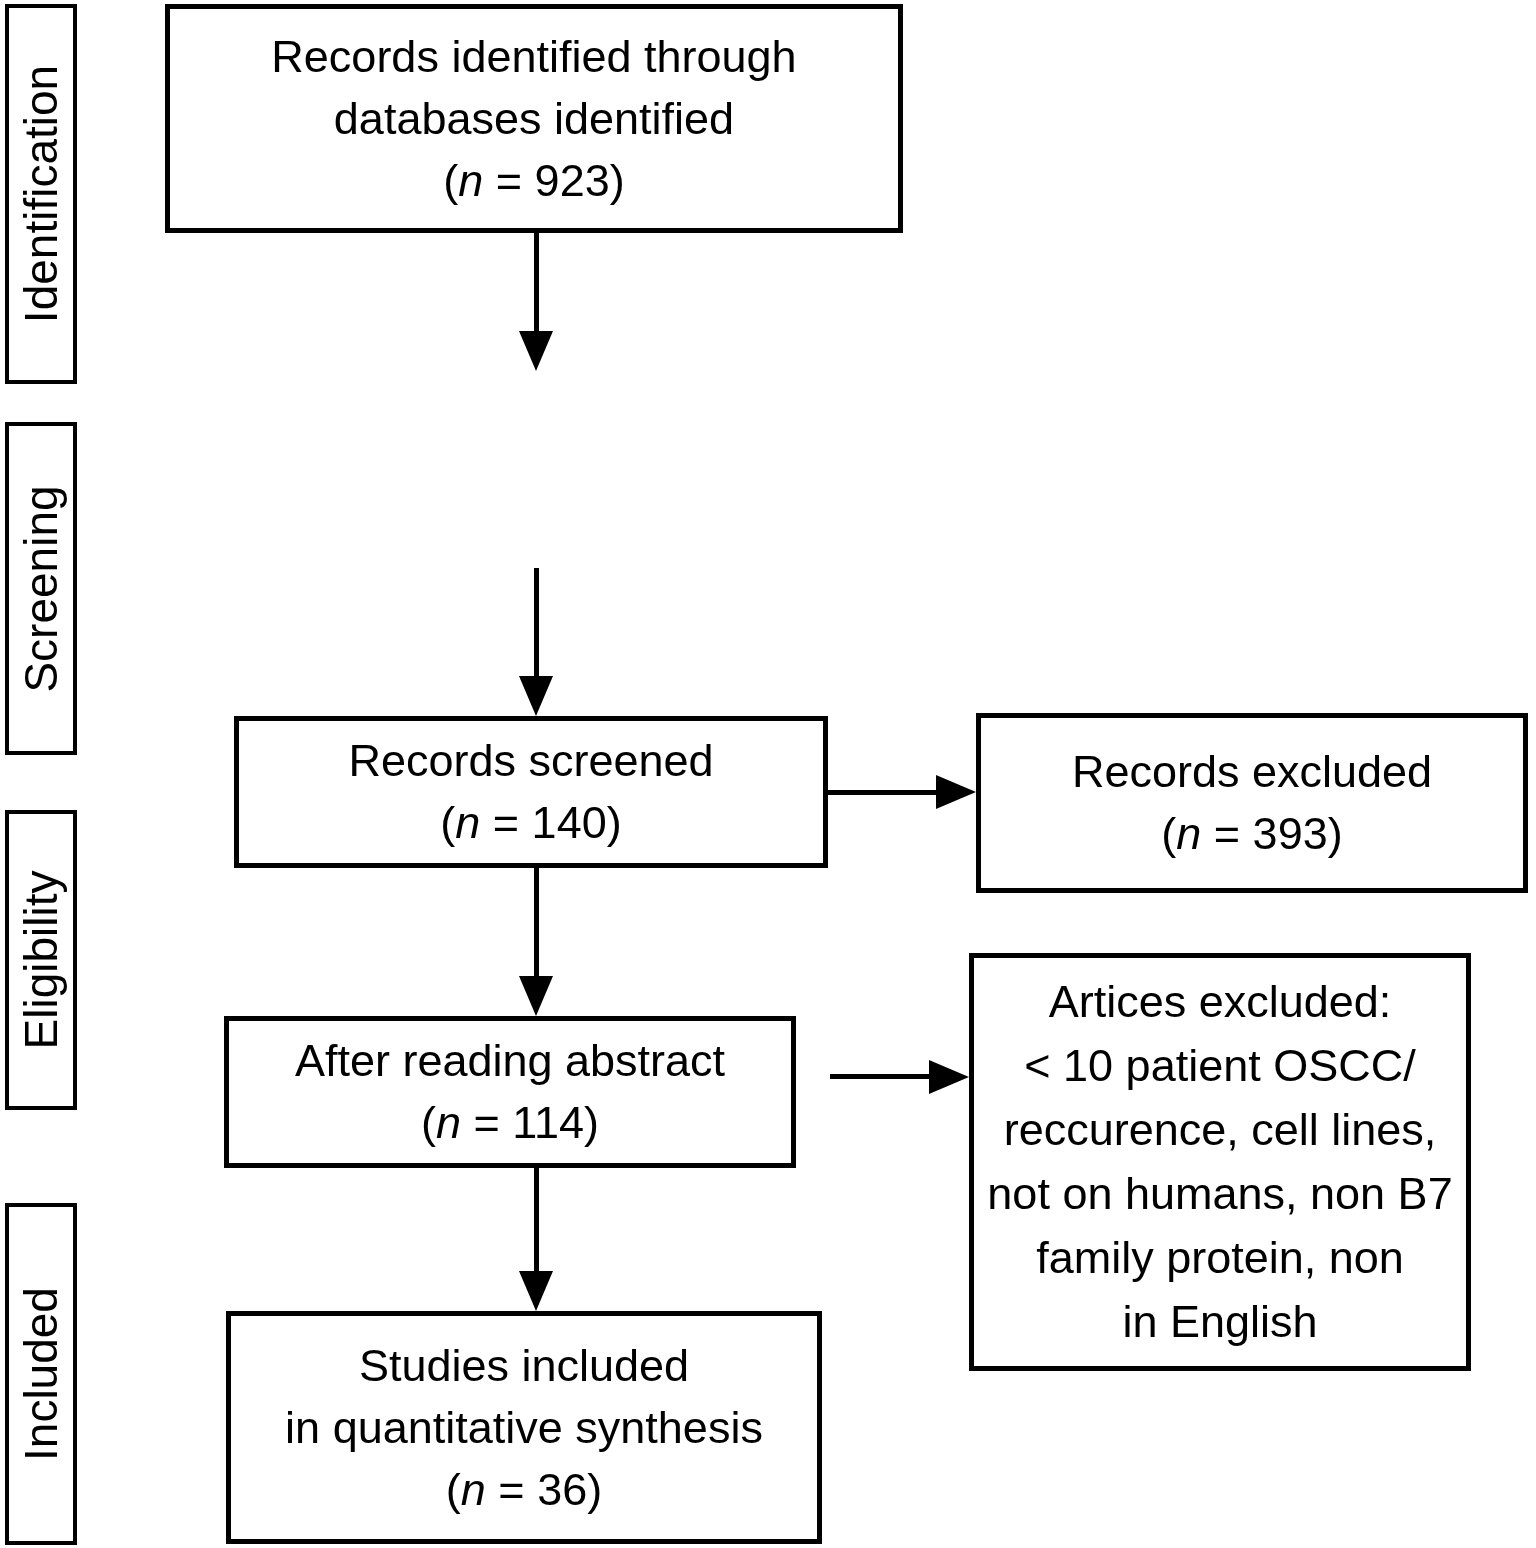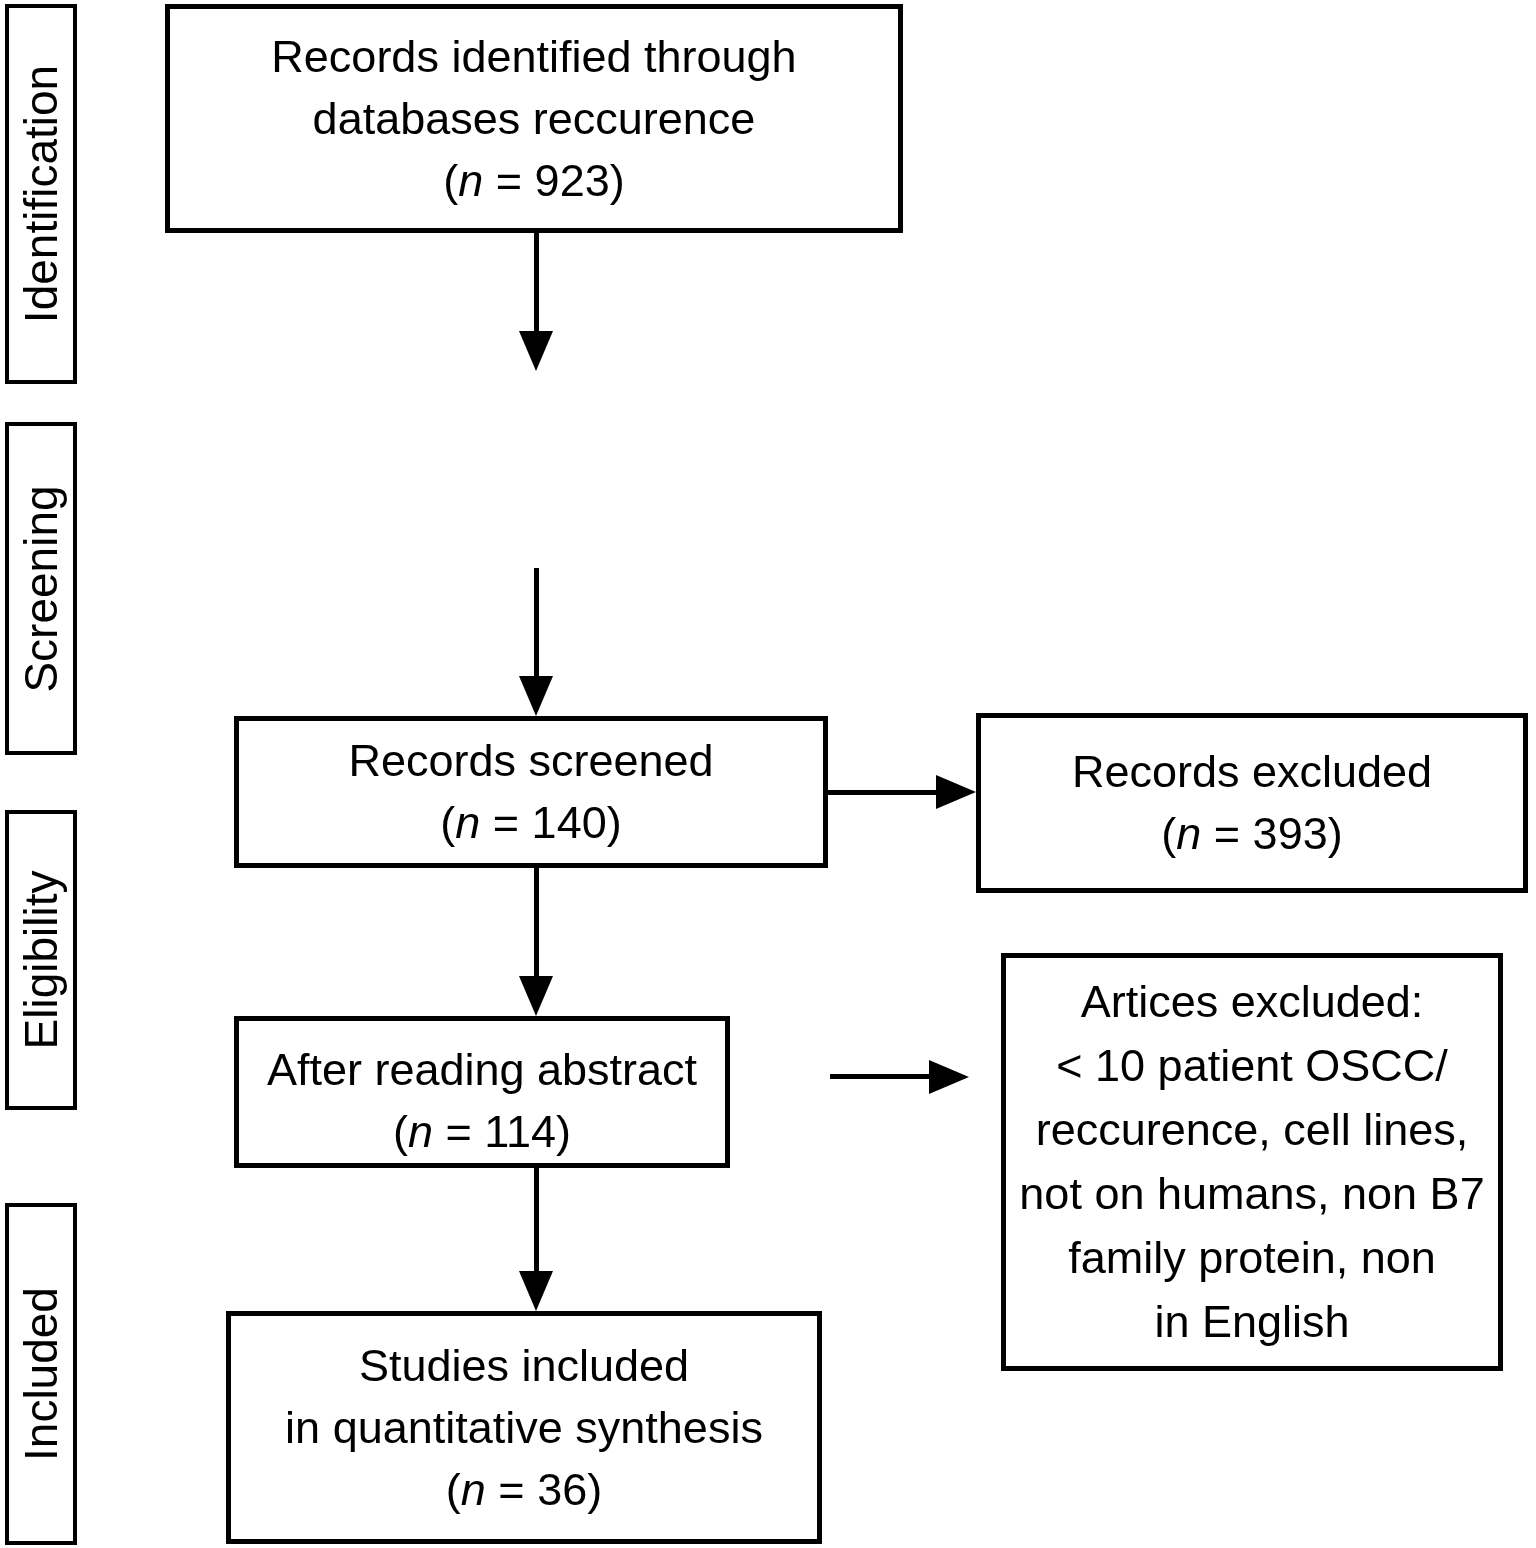--- a/index.html
+++ b/index.html
@@ -70,47 +70,47 @@
   </div>
   <div class="stage-box" style="left:5px; top:810px; width:72px; height:300px;">
     <span class="vtext">Eligibility</span>
   </div>
   <div class="stage-box" style="left:5px; top:1203px; width:72px; height:342px;">
     <span class="vtext">Included</span>
   </div>
 
   <div class="flow-box" style="left:165px; top:4px; width:738px; height:229px;">
     <div class="line">Records identified through</div>
-    <div class="line">databases reccurence</div>
+    <div class="line">databases identified</div>
     <div class="line"><span>(</span><span class="var">n</span><span> = 923)</span></div>
   </div>
 
 
   <div class="flow-box" style="left:234px; top:716px; width:594px; height:152px;">
     <div class="line">Records screened</div>
     <div class="line"><span>(</span><span class="var">n</span><span> = 140)</span></div>
   </div>
 
-  <div class="flow-box" style="left:234px; top:1016px; width:496px; height:152px;justify-content:flex-end;">
+  <div class="flow-box" style="left:224px; top:1016px; width:572px; height:152px;">
     <div class="line">After reading abstract</div>
     <div class="line"><span>(</span><span class="var">n</span><span> = 114)</span></div>
   </div>
 
   <div class="flow-box" style="left:226px; top:1311px; width:596px; height:233px;">
     <div class="line">Studies included</div>
     <div class="line">in quantitative synthesis</div>
     <div class="line"><span>(</span><span class="var">n</span><span> = 36)</span></div>
   </div>
 
   <div class="flow-box" style="left:976px; top:713px; width:552px; height:180px;">
     <div class="line">Records excluded</div>
     <div class="line"><span>(</span><span class="var">n</span><span> = 393)</span></div>
   </div>
 
-  <div class="flow-box side-box" style="left:969px; top:953px; width:502px; height:418px;margin-left:32px;">
+  <div class="flow-box side-box" style="left:969px; top:953px; width:502px; height:418px;">
     <div class="line">Artices excluded:</div>
     <div class="line">&lt; 10 patient OSCC/</div>
     <div class="line">reccurence, cell lines,</div>
     <div class="line">not on humans, non B7</div>
     <div class="line">family protein, non</div>
     <div class="line">in English</div>
   </div>
 
   <div>
     <div class="shaft-v" style="left:534px; top:233px; height:102px;"></div>

